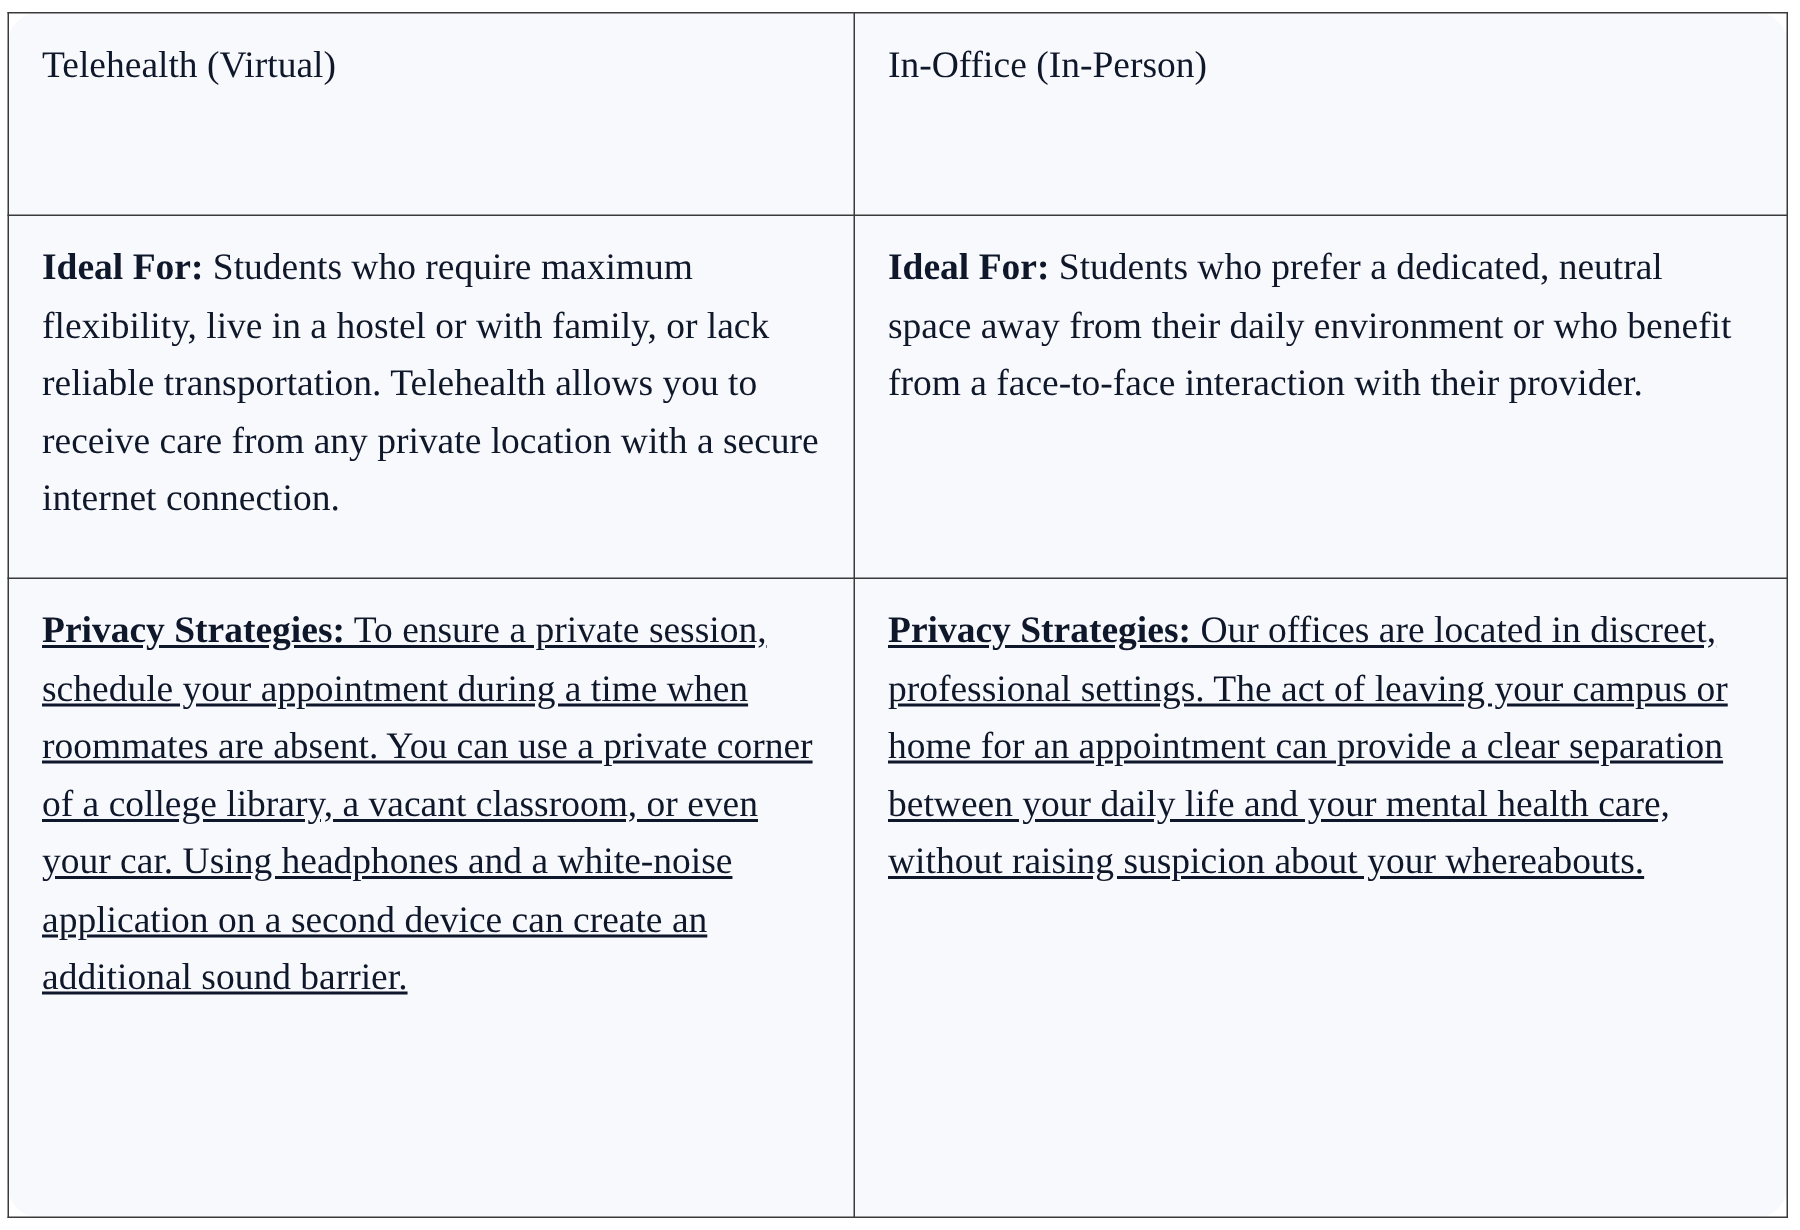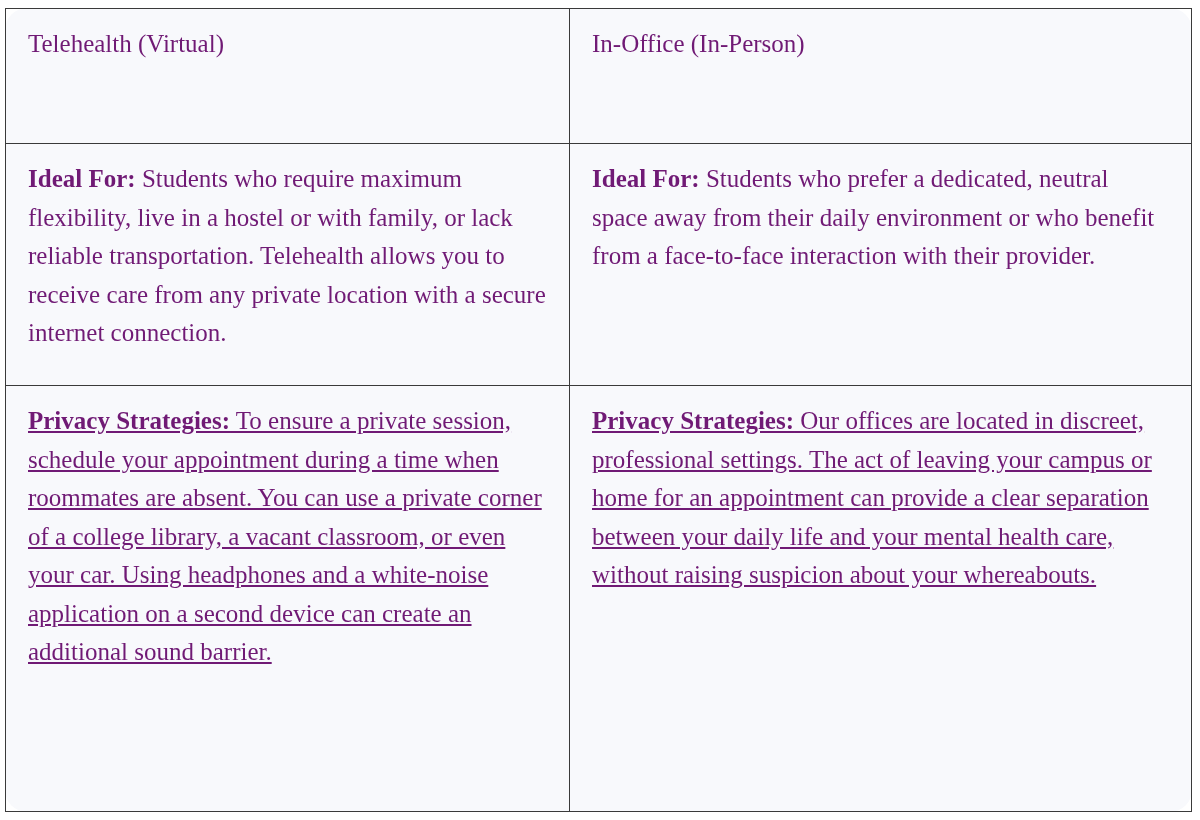--- a/index.html
+++ b/index.html
@@ -16,21 +16,21 @@
       top: 8px;
       width: 1186px;
       height: 804px;
     }
     table.compare {
       border-collapse: collapse;
       width: 1186px;
       height: 804px;
       table-layout: fixed;
       font-family: "Liberation Serif", "DejaVu Serif", serif;
-      color: #701a75;
+      color: #0f172a;
       background: #f8f9fc;
       border-radius: 22px;
     }
     table.compare td, table.compare th {
       border: 1.5px solid #3a3a3a;
       vertical-align: top;
       text-align: left;
       padding: 16px 22px 16px 22px;
       font-size: 25px;
       line-height: 38.5px;

